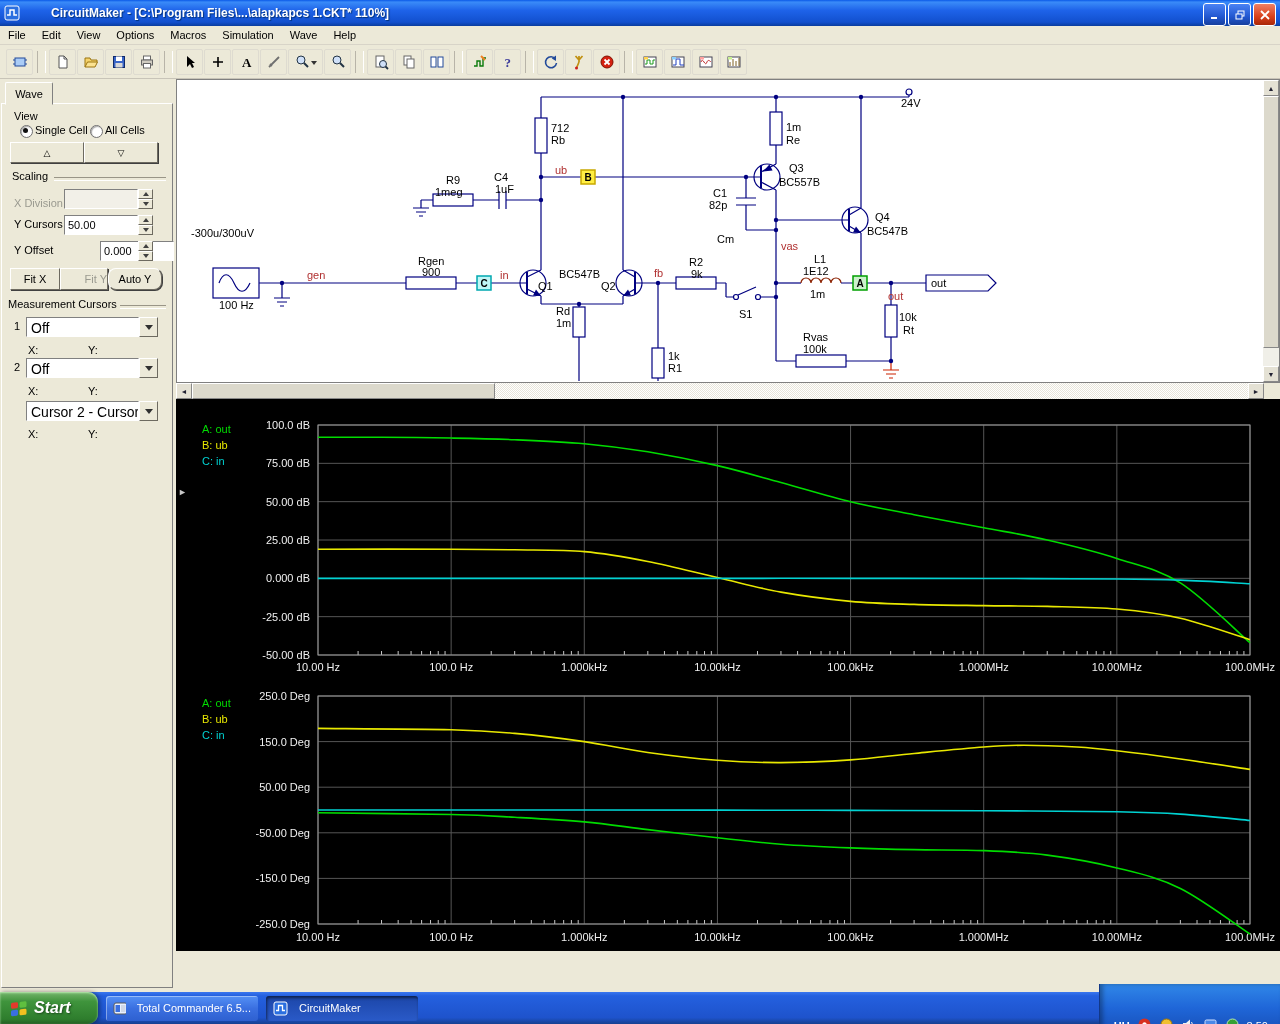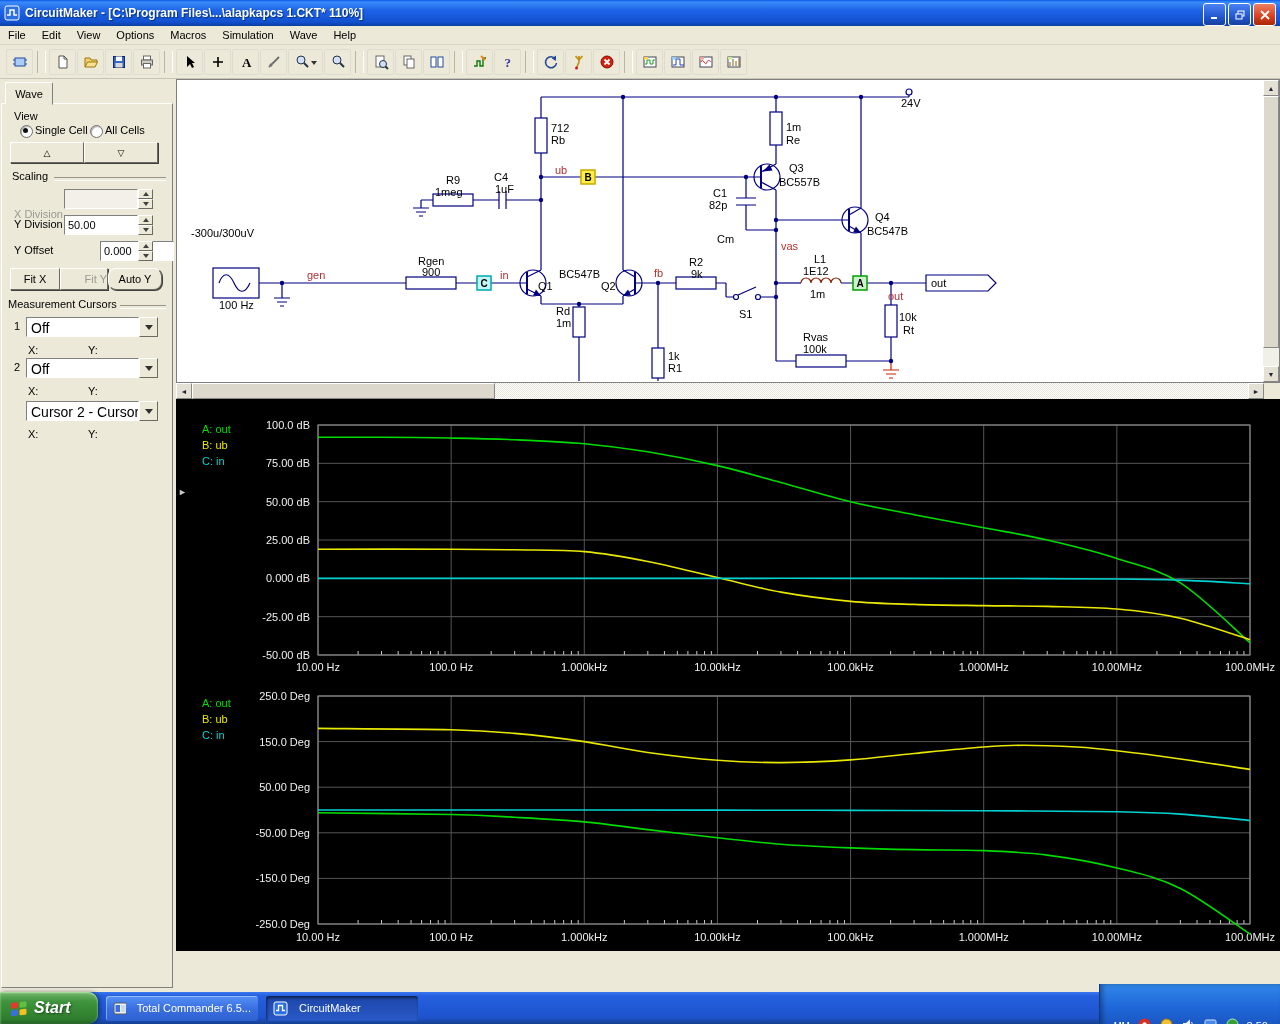--- a/index.html
+++ b/index.html
@@ -2,21 +2,21 @@
 <html><head>
 <meta charset="utf-8">
 <style>
   html,body{margin:0;padding:0;}
   body{width:1280px;height:1024px;overflow:hidden;font-family:"Liberation Sans",sans-serif;background:#ece9d8;}
   .app{position:relative;width:1280px;height:1024px;background:#ece9d8;}
 
   
   .titlebar{position:absolute;left:0;top:0;width:100%;height:26px;
     background:linear-gradient(180deg,#0a59e8 0%,#3a8bf8 8%,#1e63e9 40%,#1250ce 85%,#0a3d9e 100%);
-    display:flex;align-items:center;color:#fff;font-weight:bold;font-size:12px;padding-left:4px;box-sizing:border-box;}
+    display:flex;align-items:center;color:#fff;font-weight:bold;font-size:12px;padding-left:4px;box-sizing:border-box;gap:26px;}
   .titlebar .ttext{margin-left:5px;text-shadow:1px 1px 1px #00307a;white-space:nowrap;}
   .winbtns{position:absolute;right:4px;top:3px;display:flex;gap:2px;}
   .wbtn{width:21px;height:21px;border-radius:3px;border:1px solid #fff;display:flex;align-items:center;justify-content:center;}
   .wbtn.blue{background:linear-gradient(180deg,#4a82f4,#2257d0 60%,#163f9e);}
   .wbtn.red{background:linear-gradient(180deg,#ee8064,#d8401c 60%,#a92708);}
 
   
   .menubar{position:absolute;left:0;top:26px;width:100%;height:18px;background:#ece9d8;border-bottom:1px solid #d8d4c8;
     display:flex;align-items:center;font-size:11px;}
   .mi{padding:2px 8px;cursor:default;}
@@ -298,32 +298,32 @@
         <div class="pbtn" style="left:8px;top:38px;width:72px;height:19px;font-size:9px;">
             <span>△</span>
           </div>
         <div class="pbtn" style="left:82px;top:38px;width:72px;height:19px;font-size:9px;">
             <span>▽</span>
           </div>
 
         <span class="plabel" style="left:10px;top:66px;">Scaling</span>
         <div class="group-line" style="left:52px;right:6px;top:73px;"></div>
 
-        <span class="plabel dim" style="left:12px;top:104px;text-align:right;">X Division</span>
+        <span class="plabel dim" style="left:12px;top:93px;text-align:right;">X Division</span>
         <input class="tfield" style="left: 62px; top: 85px; width: 74px; height: 20px;" disabled="" value="">
         <div class="spin" style="left:136px;top:85px;height:20px;">
           <div>
               <span class="tri-up"></span>
             </div>
           <div>
               <span class="tri-dn"></span>
             </div>
         </div>
 
-        <span class="plabel" style="left:12px;top:114px;">Y Division</span>
+        <span class="plabel" style="left:12px;top:114px;">Y Cursors</span>
         <input class="tfield" style="left: 62px; top: 111px; width: 74px; height: 20px;" value="50.00">
         <div class="spin" style="left:136px;top:111px;height:20px;">
           <div>
               <span class="tri-up"></span>
             </div>
           <div>
               <span class="tri-dn"></span>
             </div>
         </div>
 

